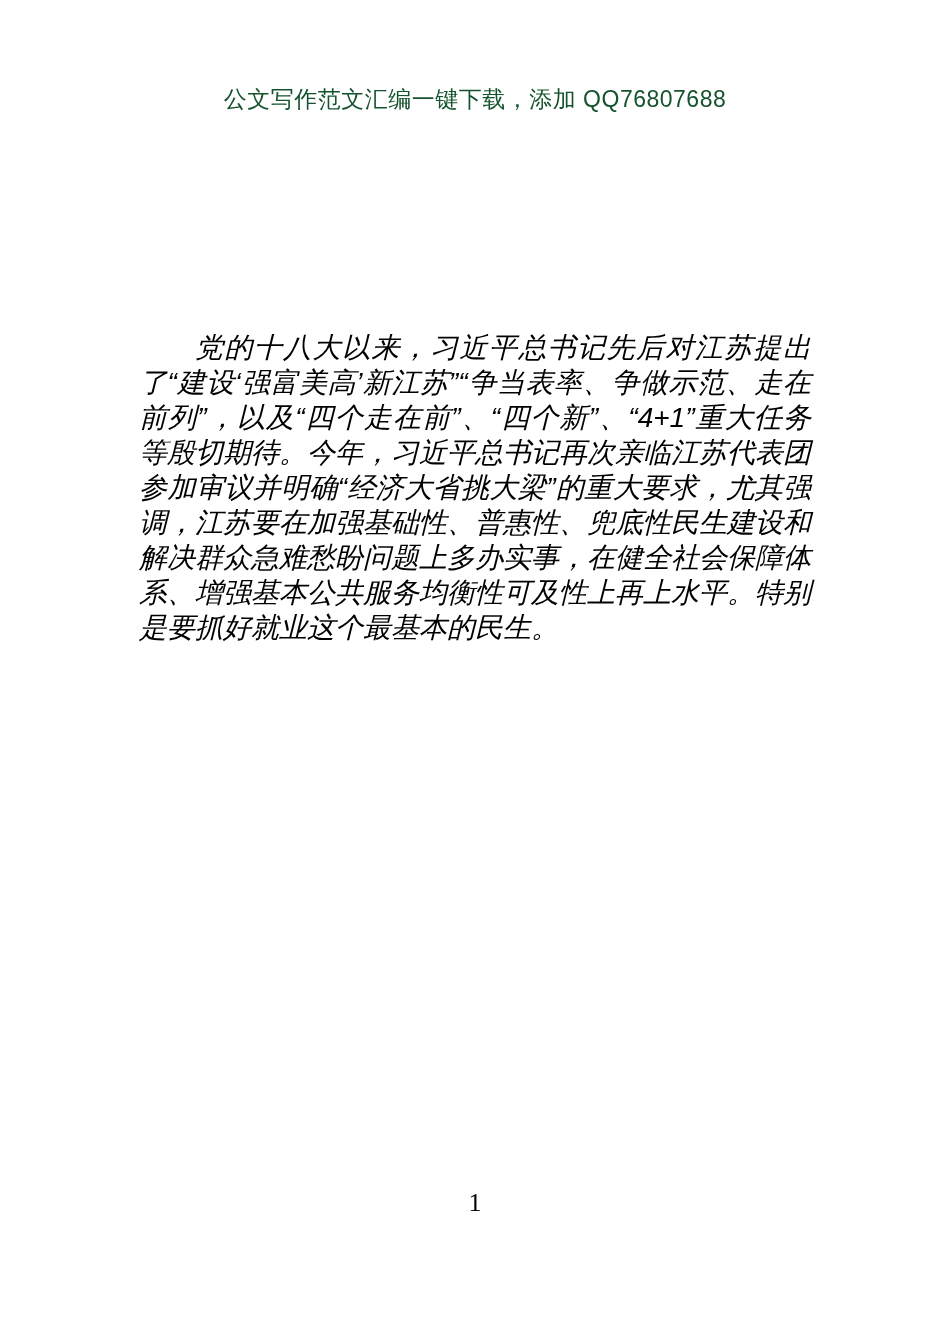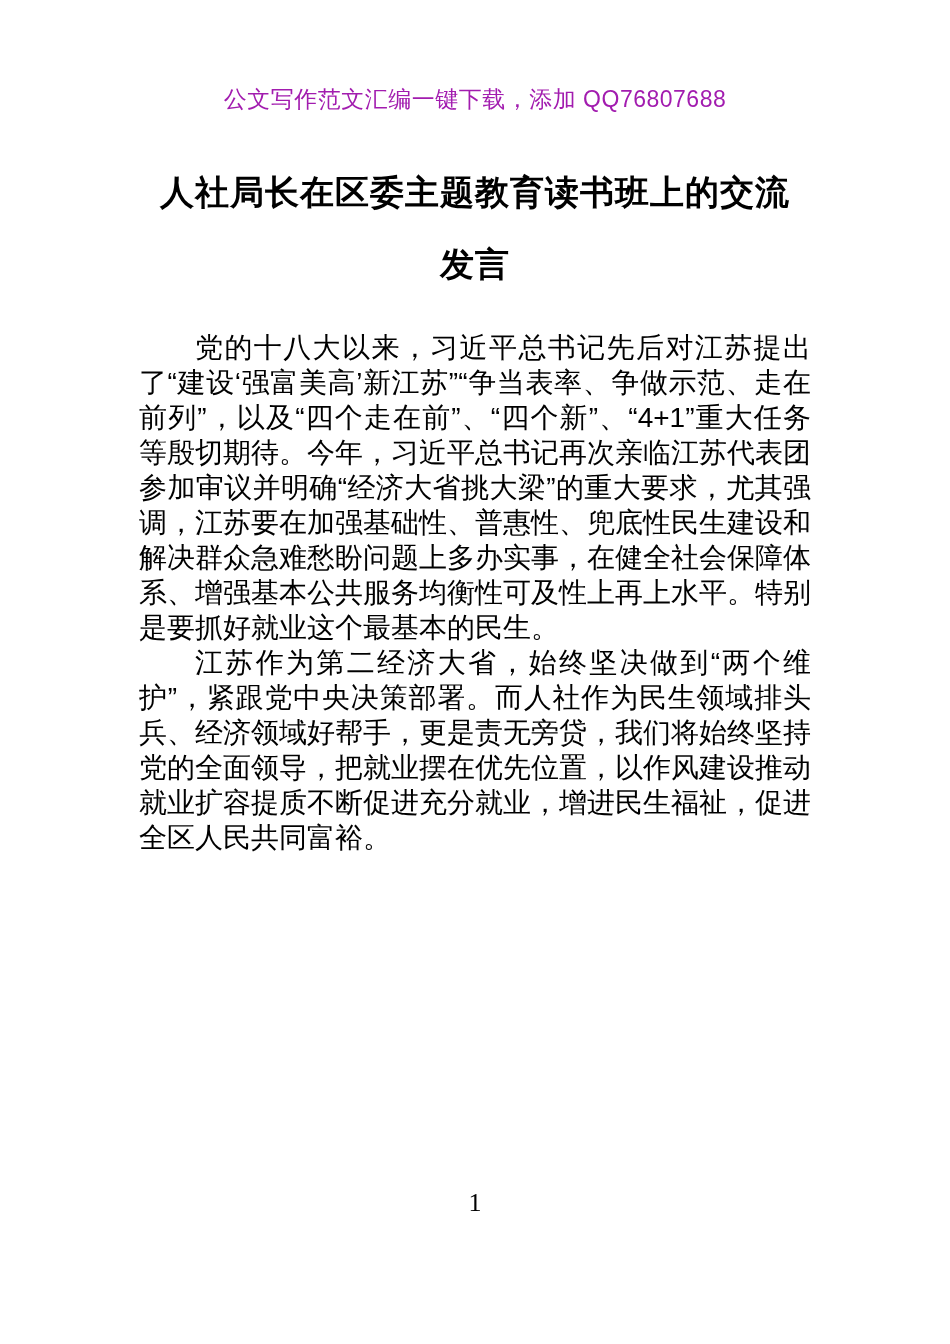--- a/index.html
+++ b/index.html
@@ -15,21 +15,21 @@
       background: #ffffff;
       color: #000000;
       overflow: hidden;
     }
     .notice {
       position: absolute;
       top: 84px;
       left: 0;
       width: 100%;
       text-align: center;
-      color: #a21caf;
+      color: #14532d;
       font-size: 23px;
       font-weight: 500;
       letter-spacing: 0.5px;
     }
     .title {
       position: absolute;
       top: 156px;
       left: 155px;
       width: 640px;
       text-align: center;
@@ -43,20 +43,21 @@
       position: absolute;
       top: 330px;
       left: 139px;
       width: 672px;
       font-size: 28px;
       line-height: 35px;
       color: #000000;
       text-align: justify;
       text-justify: inter-ideograph;
       word-break: break-all;
+      font-style: italic;
     }
     .body-text p {
       text-indent: 2em;
       margin: 0;
     }
     .pagenum {
       position: absolute;
       top: 1188px;
       left: 0;
       width: 100%;
@@ -66,22 +67,20 @@
       color: #000000;
     }
   </style>
 </head>
 <body>
 
 <div class="page">
 
   <div class="notice">公文写作范文汇编一键下载，添加 QQ76807688</div>
 
-  <h1 class="title">人社局长在区委主题教育读书班上的交流发言</h1>
 
   <div class="body-text">
     <p>党的十八大以来，习近平总书记先后对江苏提出了“建设‘强富美高’新江苏”“争当表率、争做示范、走在前列”，以及“四个走在前”、“四个新”、“4+1”重大任务等殷切期待。今年，习近平总书记再次亲临江苏代表团参加审议并明确“经济大省挑大梁”的重大要求，尤其强调，江苏要在加强基础性、普惠性、兜底性民生建设和解决群众急难愁盼问题上多办实事，在健全社会保障体系、增强基本公共服务均衡性可及性上再上水平。特别是要抓好就业这个最基本的民生。</p>
-    <p>江苏作为第二经济大省，始终坚决做到“两个维护”，紧跟党中央决策部署。而人社作为民生领域排头兵、经济领域好帮手，更是责无旁贷，我们将始终坚持党的全面领导，把就业摆在优先位置，以作风建设推动就业扩容提质不断促进充分就业，增进民生福祉，促进全区人民共同富裕。</p>
   </div>
 
   <div class="pagenum">1</div>
 
 </div>
 
 </body></html>

